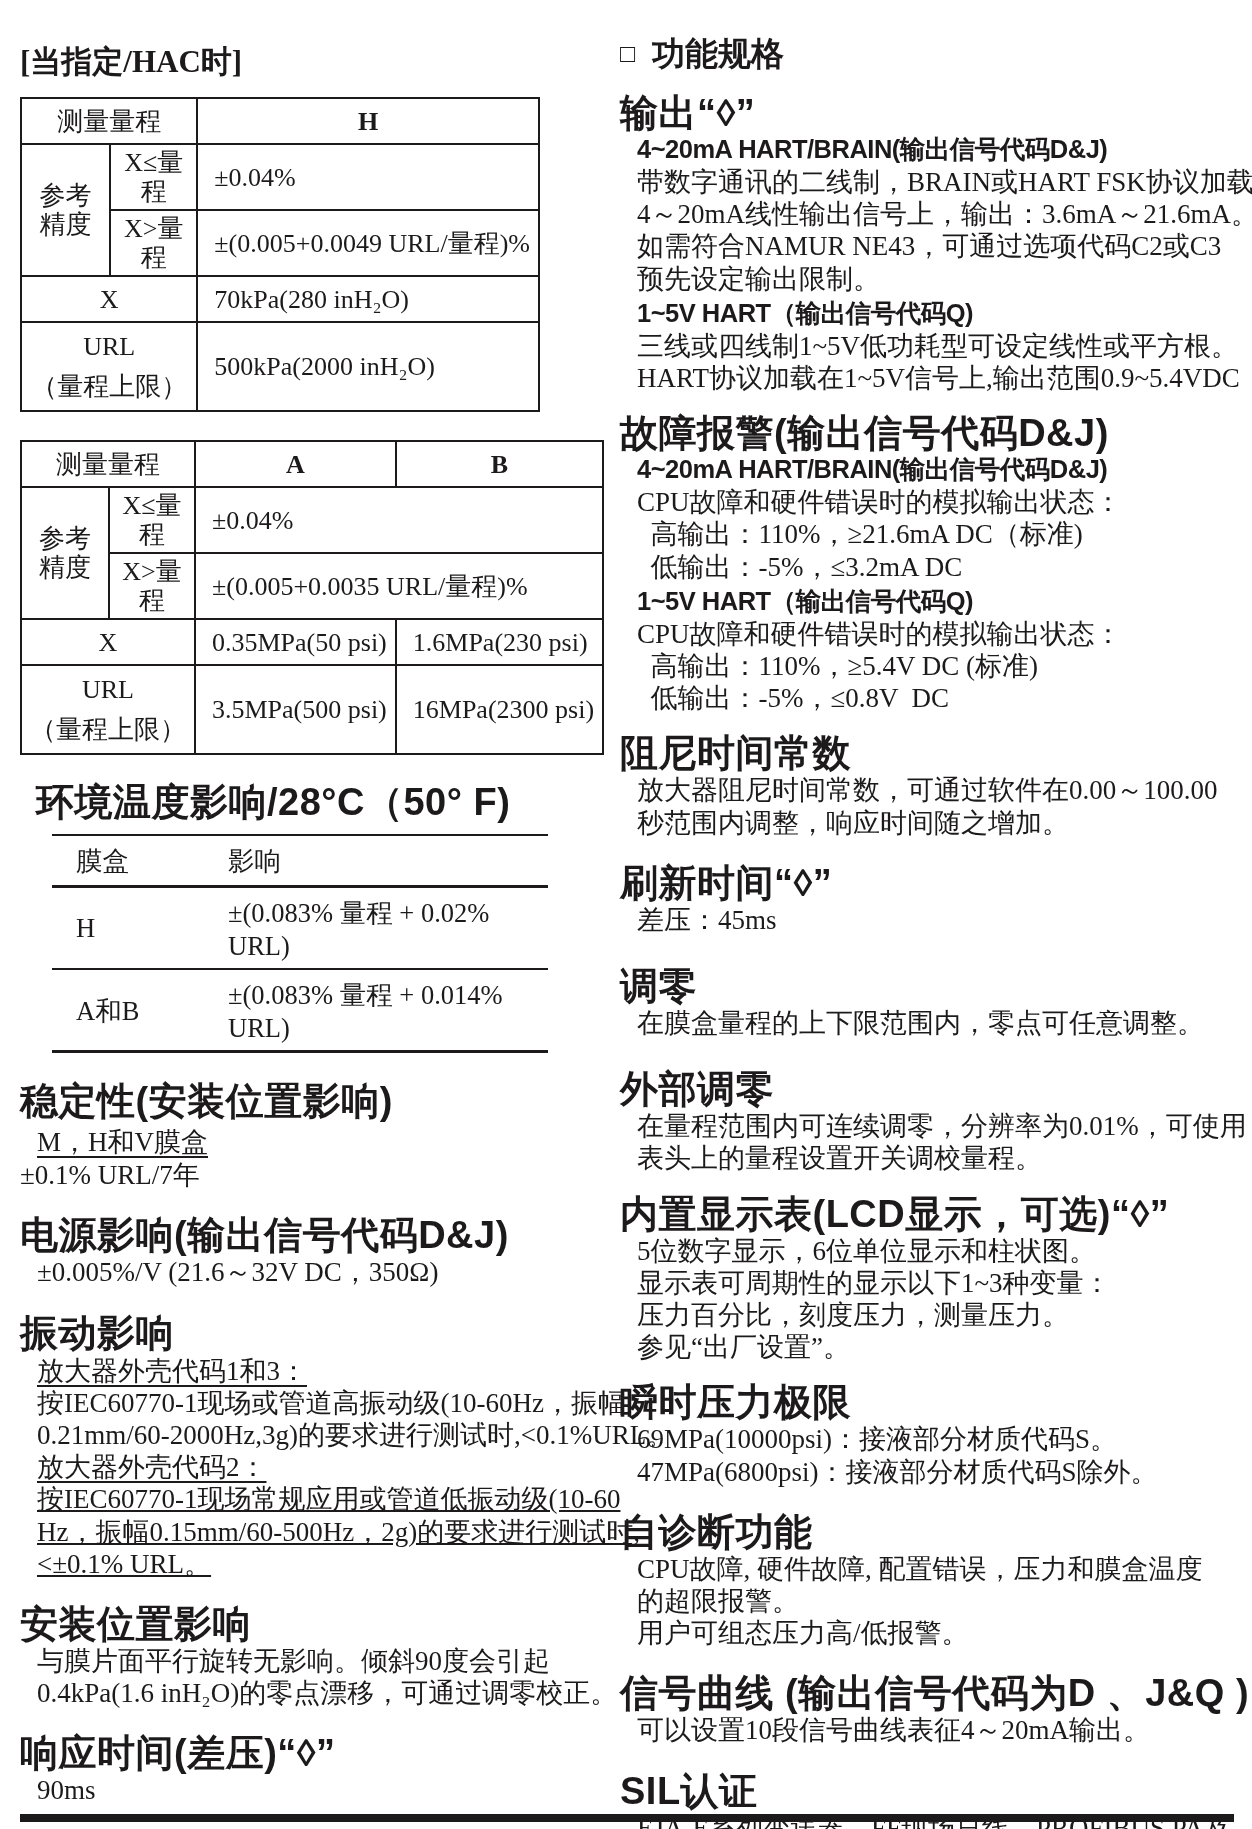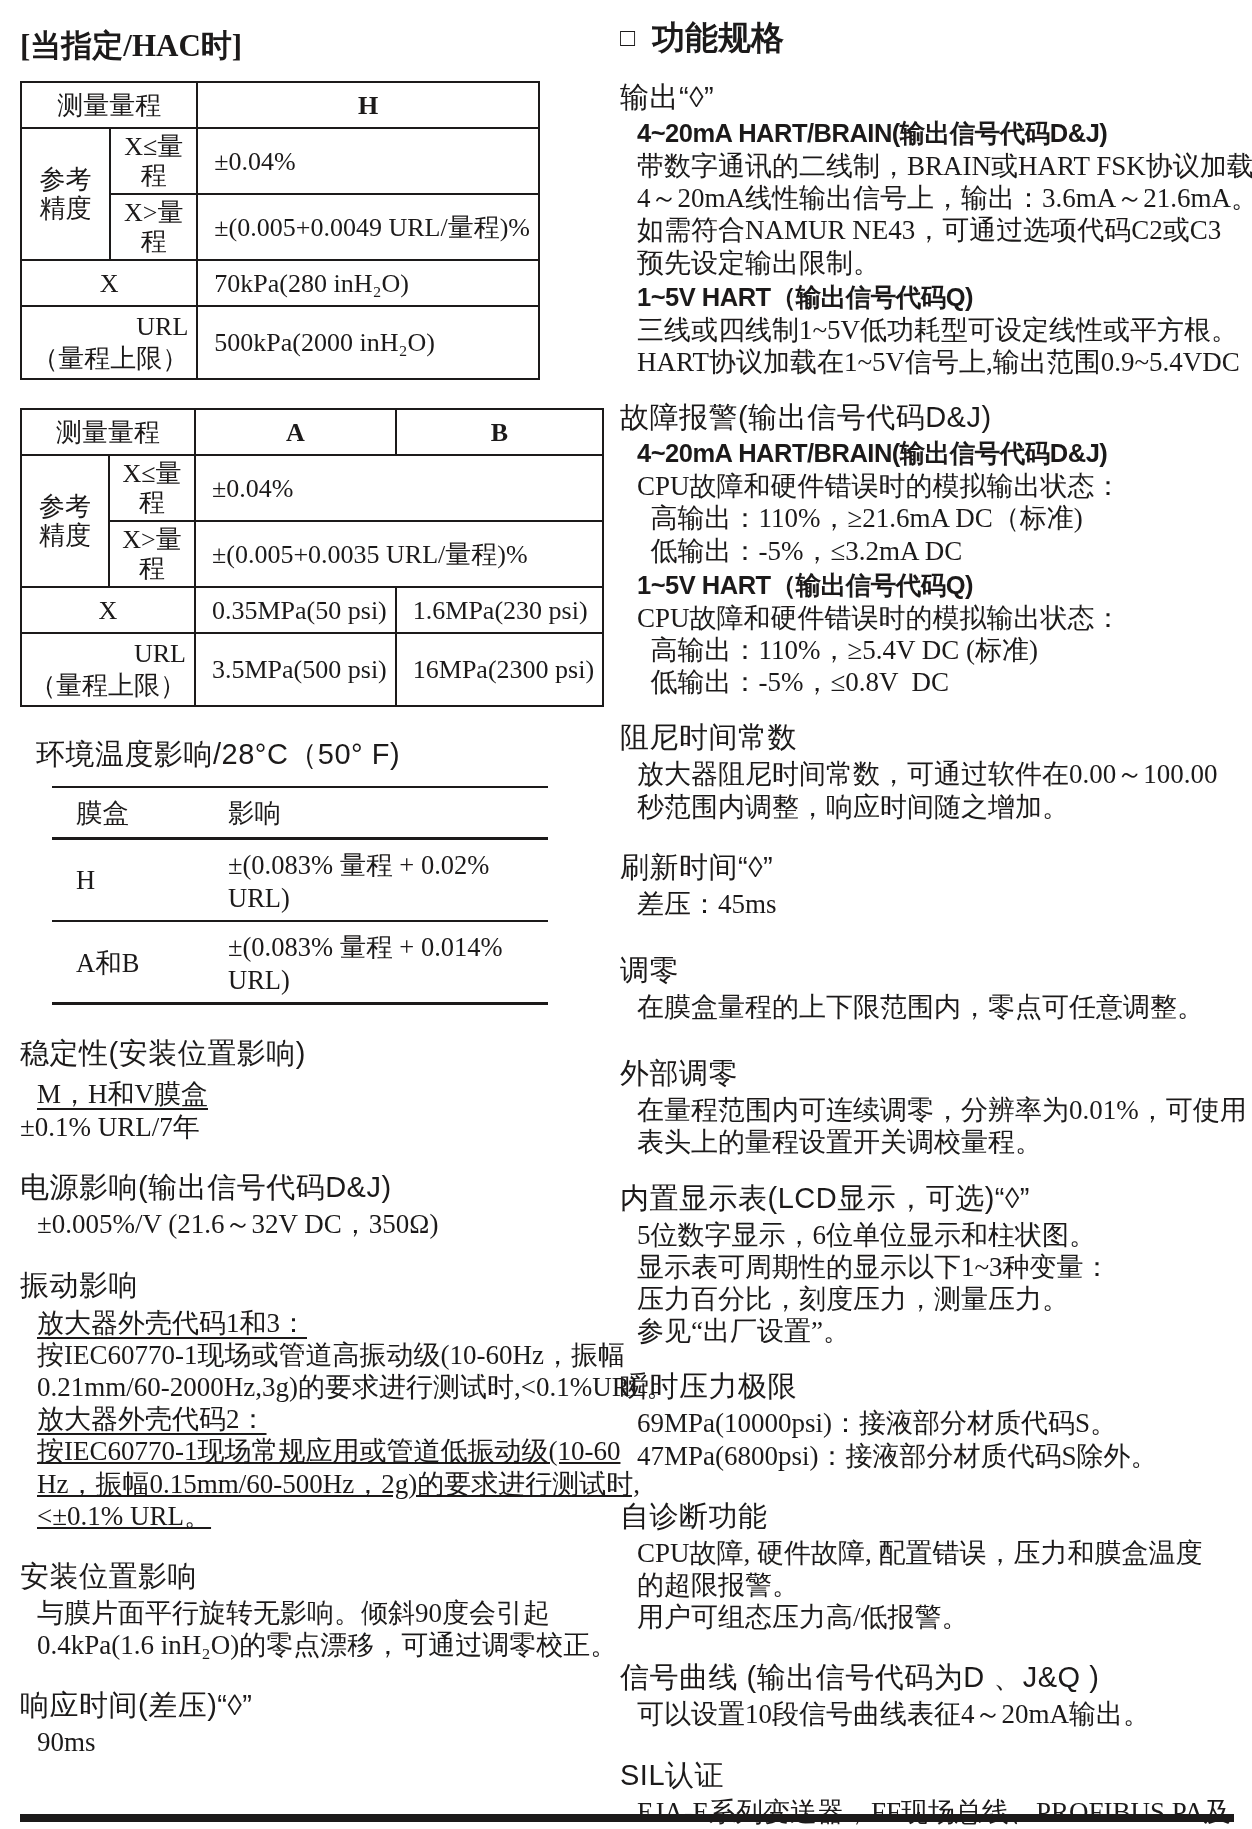--- a/index.html
+++ b/index.html
@@ -1,31 +1,31 @@
 <!DOCTYPE html>
 <html><head>
 <meta charset="utf-8">
 <style>
   html,body { margin:0; padding:0; background:#ffffff; }
   body {
     width:1252px; height:1829px; position:relative; overflow:hidden;
     font-family:"Liberation Serif","DejaVu Serif",serif;
     color:#1c1a1a;
   }
-  .col { position:absolute; top:0; }
+  .col { position:absolute; top:16px; }
   .col-left  { left:20px;  width:520px; }
   .col-right { left:620px; width:632px; }
 
   
   .hac-title {
     margin:28px 0 0 0; font-size:31px; font-weight:700; line-height:36px;
     font-family:"Liberation Serif","DejaVu Serif",serif;
   }
   .h2 {
-    margin:0; font-size:29px; font-weight:400; line-height:35px;
+    margin:0; font-size:38px; font-weight:700; line-height:35px;
     font-family:"Liberation Sans","DejaVu Sans",sans-serif;
     letter-spacing:0.5px;
   }
   .func-head {
     display:flex; align-items:center; gap:17px;
     margin:18px 0 22px 0; font-size:33px; font-weight:700; line-height:40px;
     font-family:"Liberation Sans","DejaVu Sans",sans-serif;
   }
   .func-head .marker { font-size:25px; font-weight:400; transform:translateY(-1px); }
 
@@ -46,21 +46,21 @@
 
   
   .spec-table { border-collapse:collapse; table-layout:fixed; margin-top:17px; }
   .spec-table td {
     border:2.2px solid #1c1a1a; font-size:26px; line-height:29px;
     padding:3px 8px; height:38px; overflow:hidden;
   }
   .spec-table .lbl { text-align:center; }
   .spec-table .hdr { text-align:center; font-weight:700; }
   .spec-table .val { text-align:left; padding-left:16px; white-space:pre; }
-  .spec-table .two-line { white-space:pre; text-align:right; line-height:32px; padding-top:4px; }
+  .spec-table .two-line { white-space:pre; text-align:center; line-height:40px; padding-top:4px; }
 
   
   .ambient-table { border-collapse:collapse; width:496px; margin:14px 0 0 16px;font-family:Liberation Serif, serif; }
   .ambient-table td { font-size:26.5px; padding:7px 0 6px 0; }
   .ambient-table .c1 { width:152px; padding-left:24px; }
   .ambient-table thead td { border-top:2.2px solid #1c1a1a; border-bottom:3px solid #1c1a1a; }
   .ambient-table tbody tr td { border-bottom:2.2px solid #1c1a1a; }
   .ambient-table tbody tr:last-child td { border-bottom:3px solid #1c1a1a; }
 
   .footer-bar {

